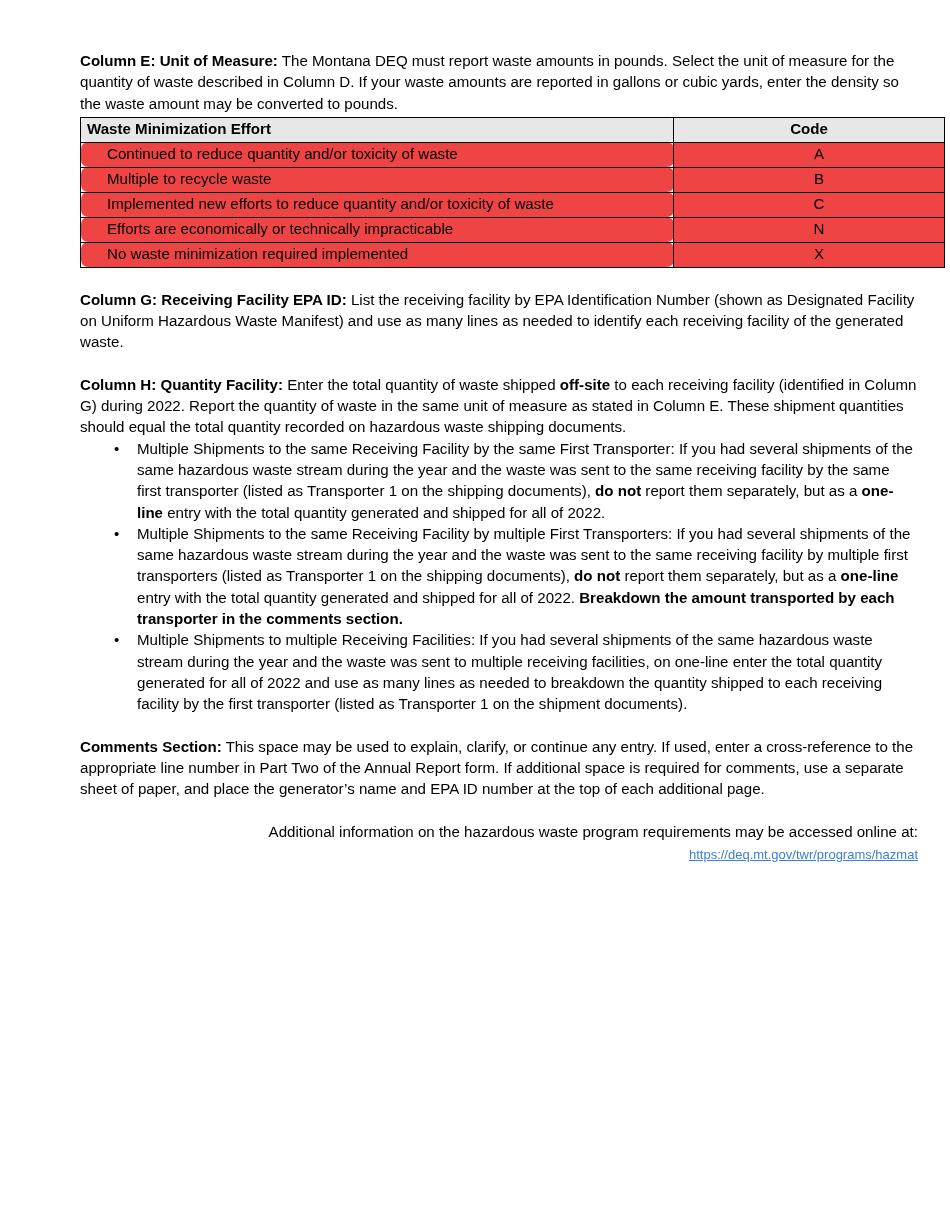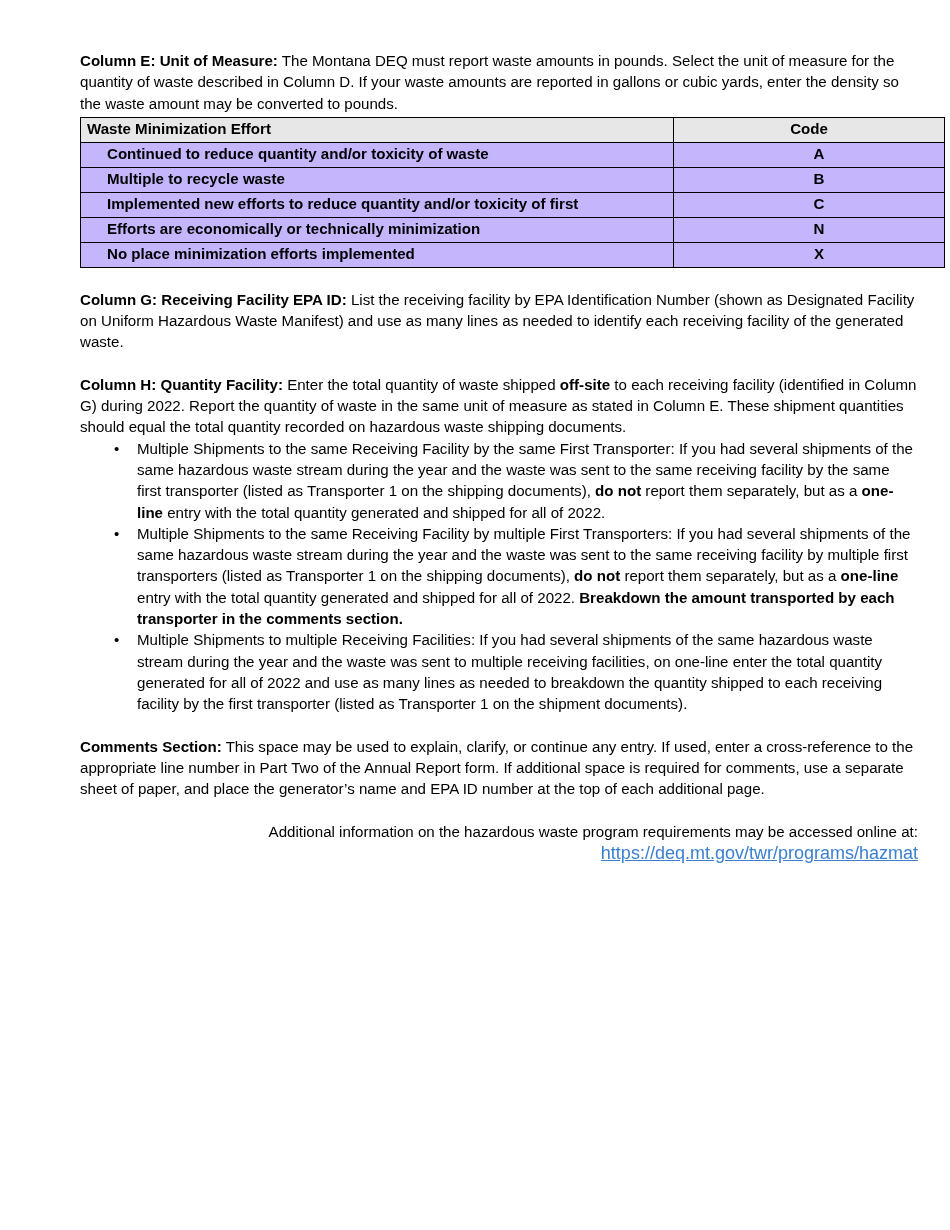--- a/index.html
+++ b/index.html
@@ -55,29 +55,30 @@
     vertical-align: middle;
   }
   table.wm-table thead th {
     background: #e7e7e7;
     font-weight: bold;
   }
   table.wm-table th.col-effort,
   table.wm-table td.col-effort {
     width: 580px;
     text-align: left;
+    border-radius: 7px;
   }
   table.wm-table th.col-code,
   table.wm-table td.col-code {
     width: 258px;
     text-align: center;
   }
   table.wm-table tbody td {
-    background: #c4b5fd;
-    font-weight: bold;
+    background: #ef4444;
+    font-weight: normal;
     padding-left: 26px;
   }
   
   ul.bullets {
     margin: 0;
     padding: 0;
     list-style: none;
   }
   ul.bullets > li {
     position: relative;
@@ -95,21 +96,21 @@
   .footer-block {
     margin-top: 22px;
     text-align: center;
   }
   .footer-block p {
     text-align: right;
   }
   a.link {
     color: #3a7fd0;
     text-decoration: underline;
-    font-size: 18px;
+    font-size: 13px;
   }
 </style>
 </head>
 <body>
 
 <div class="page">
 
   <p class="para"><b>Column E: Unit of Measure:</b><span> The Montana DEQ must report waste amounts in pounds. Select the unit of measure for the quantity of waste described in Column D. If your waste amounts are reported in gallons or cubic yards, enter the density so the waste amount may be converted to pounds.</span></p>
 
 
@@ -123,29 +124,29 @@
     <tbody>
       <tr>
         <td class="col-effort">Continued to reduce quantity and/or toxicity of waste</td>
         <td class="col-code">A</td>
       </tr>
       <tr>
         <td class="col-effort">Multiple to recycle waste</td>
         <td class="col-code">B</td>
       </tr>
       <tr>
-        <td class="col-effort">Implemented new efforts to reduce quantity and/or toxicity of first</td>
+        <td class="col-effort">Implemented new efforts to reduce quantity and/or toxicity of waste</td>
         <td class="col-code">C</td>
       </tr>
       <tr>
-        <td class="col-effort">Efforts are economically or technically minimization</td>
+        <td class="col-effort">Efforts are economically or technically impracticable</td>
         <td class="col-code">N</td>
       </tr>
       <tr>
-        <td class="col-effort">No place minimization efforts implemented</td>
+        <td class="col-effort">No waste minimization required implemented</td>
         <td class="col-code">X</td>
       </tr>
     </tbody>
   </table>
 
   <p class="para gap-para"><b>Column G: Receiving Facility EPA ID:</b><span> List the receiving facility by EPA Identification Number (shown as Designated Facility on Uniform Hazardous Waste Manifest) and use as many lines as needed to identify each receiving facility of the generated waste.</span></p>
 
   <p class="para gap-para"><b>Column H: Quantity Facility:</b><span> Enter the total quantity of waste shipped </span><b>off-site</b><span> to each receiving facility (identified in Column G) during 2022. Report the quantity of waste in the same unit of measure as stated in Column E. These shipment quantities should equal the total quantity recorded on hazardous waste shipping documents.</span></p>
 
   <ul class="bullets gap-para">

